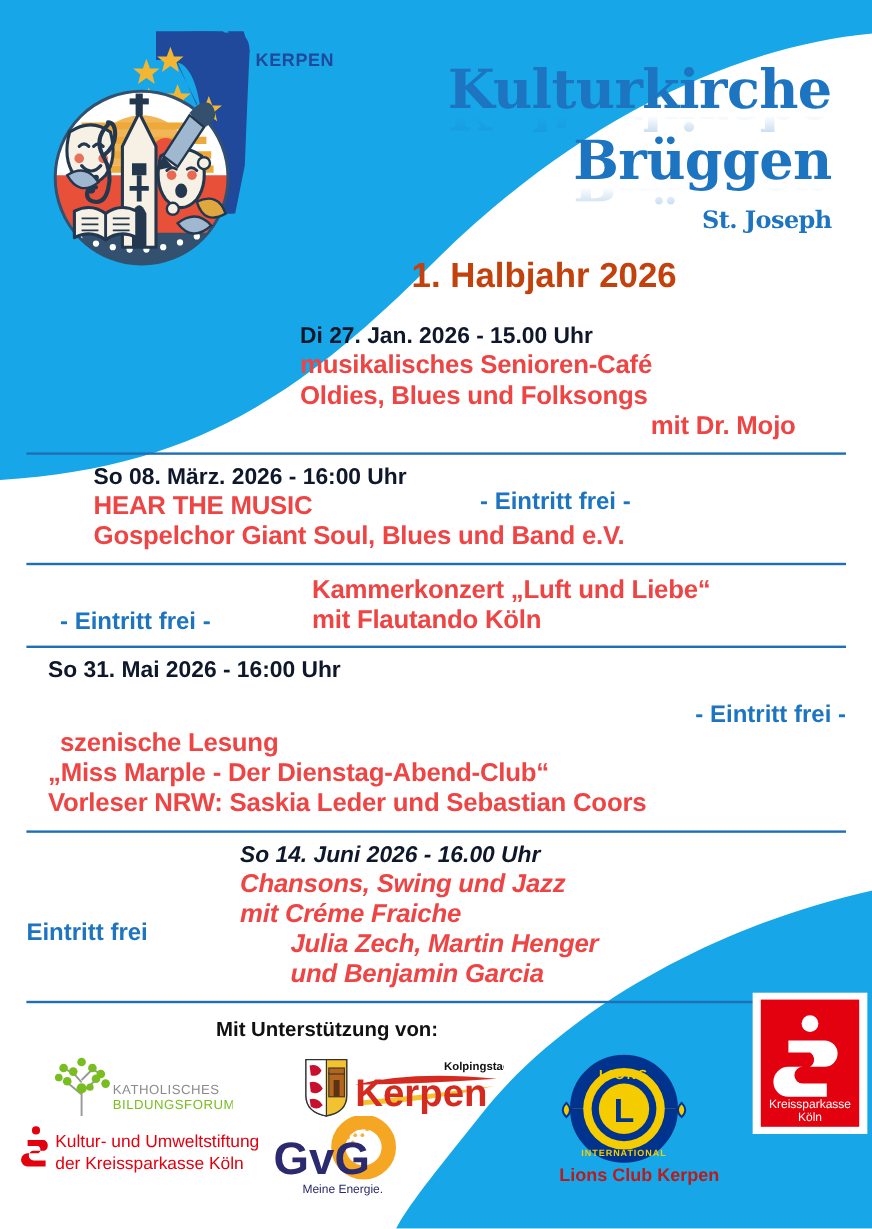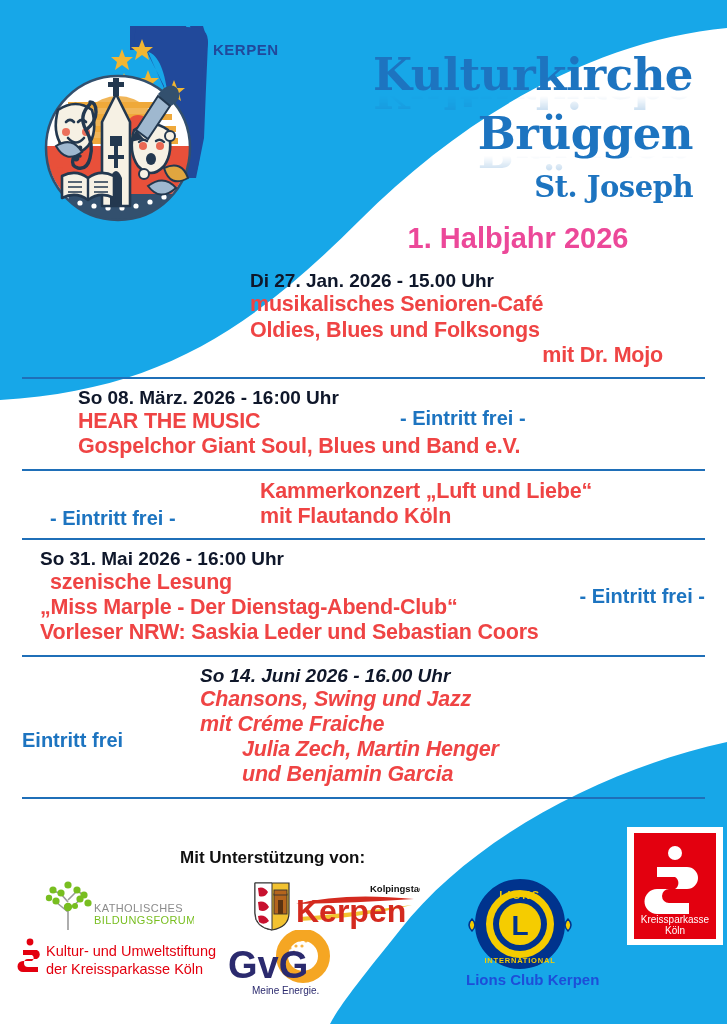--- a/index.html
+++ b/index.html
@@ -45,39 +45,39 @@
   .title-main {
     display: block;
     font-family: "DejaVu Serif", serif;
     font-weight: bold;
     color: #1d74c0;
     letter-spacing: -0.5px;
     line-height: 0.92;
   }
   .t1 { font-size: 45px; }
   .t2 { font-size: 45px; margin-top: 1px; }
-  .t3 { font-size: 29px; margin-top: 2px; }
+  .t3 { font-size: 20px; margin-top: 2px; }
   .reflect {
     -webkit-transform: scaleY(-1);
     transform: scaleY(-1);
     opacity: 0.30;
     -webkit-mask-image: linear-gradient(to top, rgba(0,0,0,0) 20%, rgba(0,0,0,0.85) 100%);
     mask-image: linear-gradient(to top, rgba(0,0,0,0) 20%, rgba(0,0,0,0.85) 100%);
     height: 20px;
     overflow: hidden;
     margin-top: -3px;
   }
   .reflect .title-main { line-height: 0.92; }
   #subtitle-halbjahr {
     font-family: "Liberation Sans", sans-serif;
     font-weight: bold;
     font-size: 29px;
-    color: #ec4899;
+    color: #c2410c;
     margin-top: 22px;
-    text-align: center;
+    text-align: left;
     letter-spacing: 0px;
   }
 
   
   #events {
     position: absolute;
     left: 0;
     top: 262px;
     width: 727px;
   }
@@ -123,21 +123,21 @@
   #ev1 .mit { text-align: right; padding-right: 42px; }
 
   #ev2 .ev-body { margin-left: 56px; }
   #ev2 .free { left: 400px; top: 28px; }
 
   #ev3 .ev-body { margin-left: 238px; }
   #ev3 .free { left: 50px; top: 36px; }
 
   #ev4 .ev-body { margin-left: 18px; }
   #ev4 .free { right: 22px; top: 45px; }
-  #ev4 .indent1 { padding-left: 10px; }
+  #ev4 .indent1 { padding-left: 10px; margin-top: 37px; }
 
   #ev5 .ev-body { margin-left: 178px; font-style: italic; }
   #ev5 .free { left: 22px; top: 72px; }
   #ev5 .indent2 { padding-left: 42px; }
 
   
   #sponsor-heading {
     position: absolute;
     left: 180px;
     top: 848px;
@@ -145,21 +145,21 @@
     font-weight: bold;
     color: #111;
     letter-spacing: 0px;
   }
   #lions-caption {
     position: absolute;
     left: 466px;
     top: 971px;
     font-size: 15px;
     font-weight: bold;
-    color: #1d4ed8;
+    color: #b91c1c;
   }
   .sponsor {
     position: absolute;
   }
   #sp-kbf   { left: 34px;  top: 878px;  width: 160px; height: 54px; }
   #sp-ksk   { left: 16px;  top: 935px;  width: 210px; height: 46px; }
   #sp-kerpen{ left: 252px; top: 880px;  width: 168px; height: 52px; }
   #sp-gvg   { left: 226px; top: 930px;  width: 112px; height: 68px; }
   #sp-lions { left: 466px; top: 875px;  width: 108px; height: 98px; }
   #sp-spk   { left: 598px; top: 827px;  width: 96px;  height: 122px; margin-left: 29px; }

